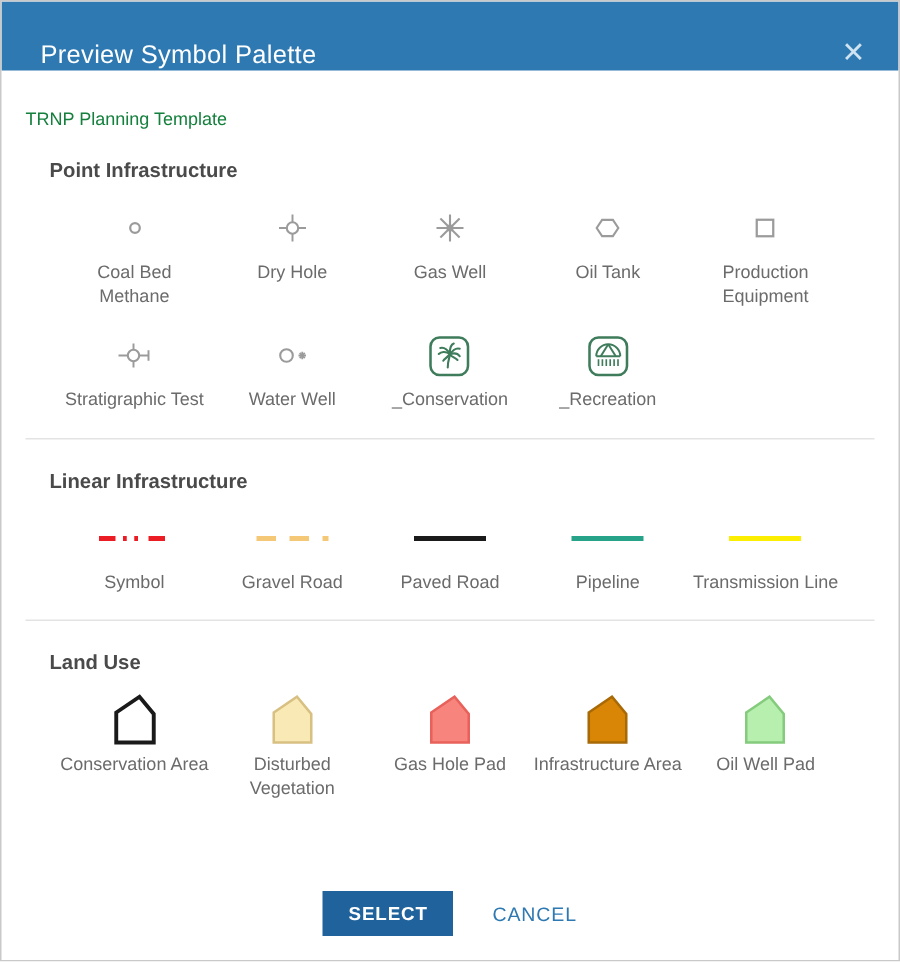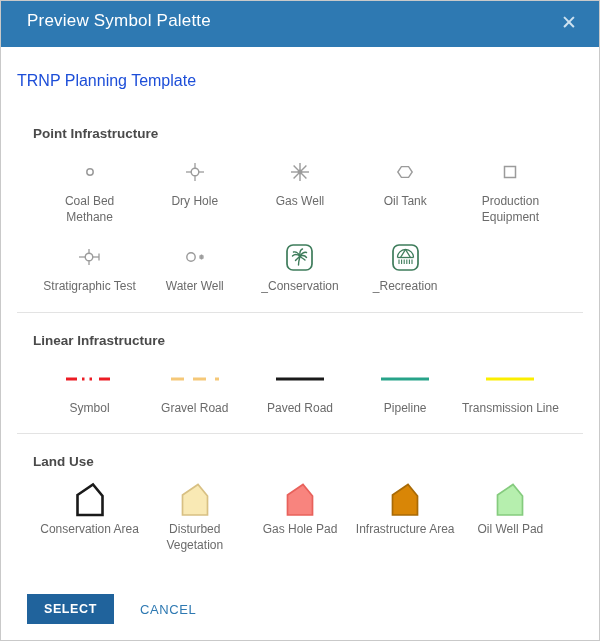--- a/index.html
+++ b/index.html
@@ -1,41 +1,41 @@
 <!DOCTYPE html>
 <html><head>
 <meta charset="utf-8">
 <style>
   html,body{margin:0;padding:0;background:#fff;font-family:"Liberation Sans",sans-serif;}
   .dialog{
     width:600px;height:641px;box-sizing:border-box;border:1px solid #c9c9c9;
     background:#ffffff;display:flex;flex-direction:column;overflow:hidden;position:relative;
   }
   .header{
-    height:46px;flex:0 0 46px;display:flex;align-items:flex-start;
-    padding:10px 18px 0 26px;box-sizing:border-box;gap:12px;
+    height:46px;flex:0 0 46px;display:flex;align-items:flex-end;
+    padding:0 18px 0 26px;box-sizing:border-box;gap:12px;
   }
   .title{color:#ffffff;font-size:17px;font-weight:400;letter-spacing:.2px;}
   .close{
     margin-left:auto;color:#cfe3f1;font-size:19px;line-height:1;cursor:pointer;
     font-weight:400;padding:2px 4px;user-select:none;
   }
-  .template-name{margin:25px 16px 16px;font-size:16px;color:#1d4ed8;}
+  .template-name{margin:25px 16px 0;font-size:12px;color:#15803d;}
   .sections{display:flex;flex-direction:column;}
   .section-title{margin:20px 32px 0;font-size:13.5px;font-weight:700;color:#4a4a4a;}
   .divider{border:none;border-top:1px solid #e3e3e3;margin:16px 16px 0;}
   .grid{display:grid;grid-template-columns:repeat(5,1fr);padding:0 36px;}
   .cell{display:flex;flex-direction:column;align-items:center;padding:13px 3px 1px;}
   .swatch{height:36px;display:flex;align-items:center;justify-content:center;}
   .sym-label{
     font-size:12px;color:#6b6b6b;text-align:center;line-height:1.35;margin-top:3px;
     max-width:104px;
   }
   .footer{
-    margin-top:auto;display:flex;align-items:center;justify-content:flex-start;
+    margin-top:auto;display:flex;align-items:center;justify-content:center;
     gap:26px;padding:0 26px 16px;
   }
   .select-btn{
     border:none;color:#ffffff;font-family:"Liberation Sans",sans-serif;
     font-size:12.5px;font-weight:700;letter-spacing:.6px;
     padding:8px 17px;cursor:pointer;
   }
   .cancel-link{
     font-size:13px;font-weight:400;letter-spacing:.6px;cursor:pointer;text-decoration:none;
   }

